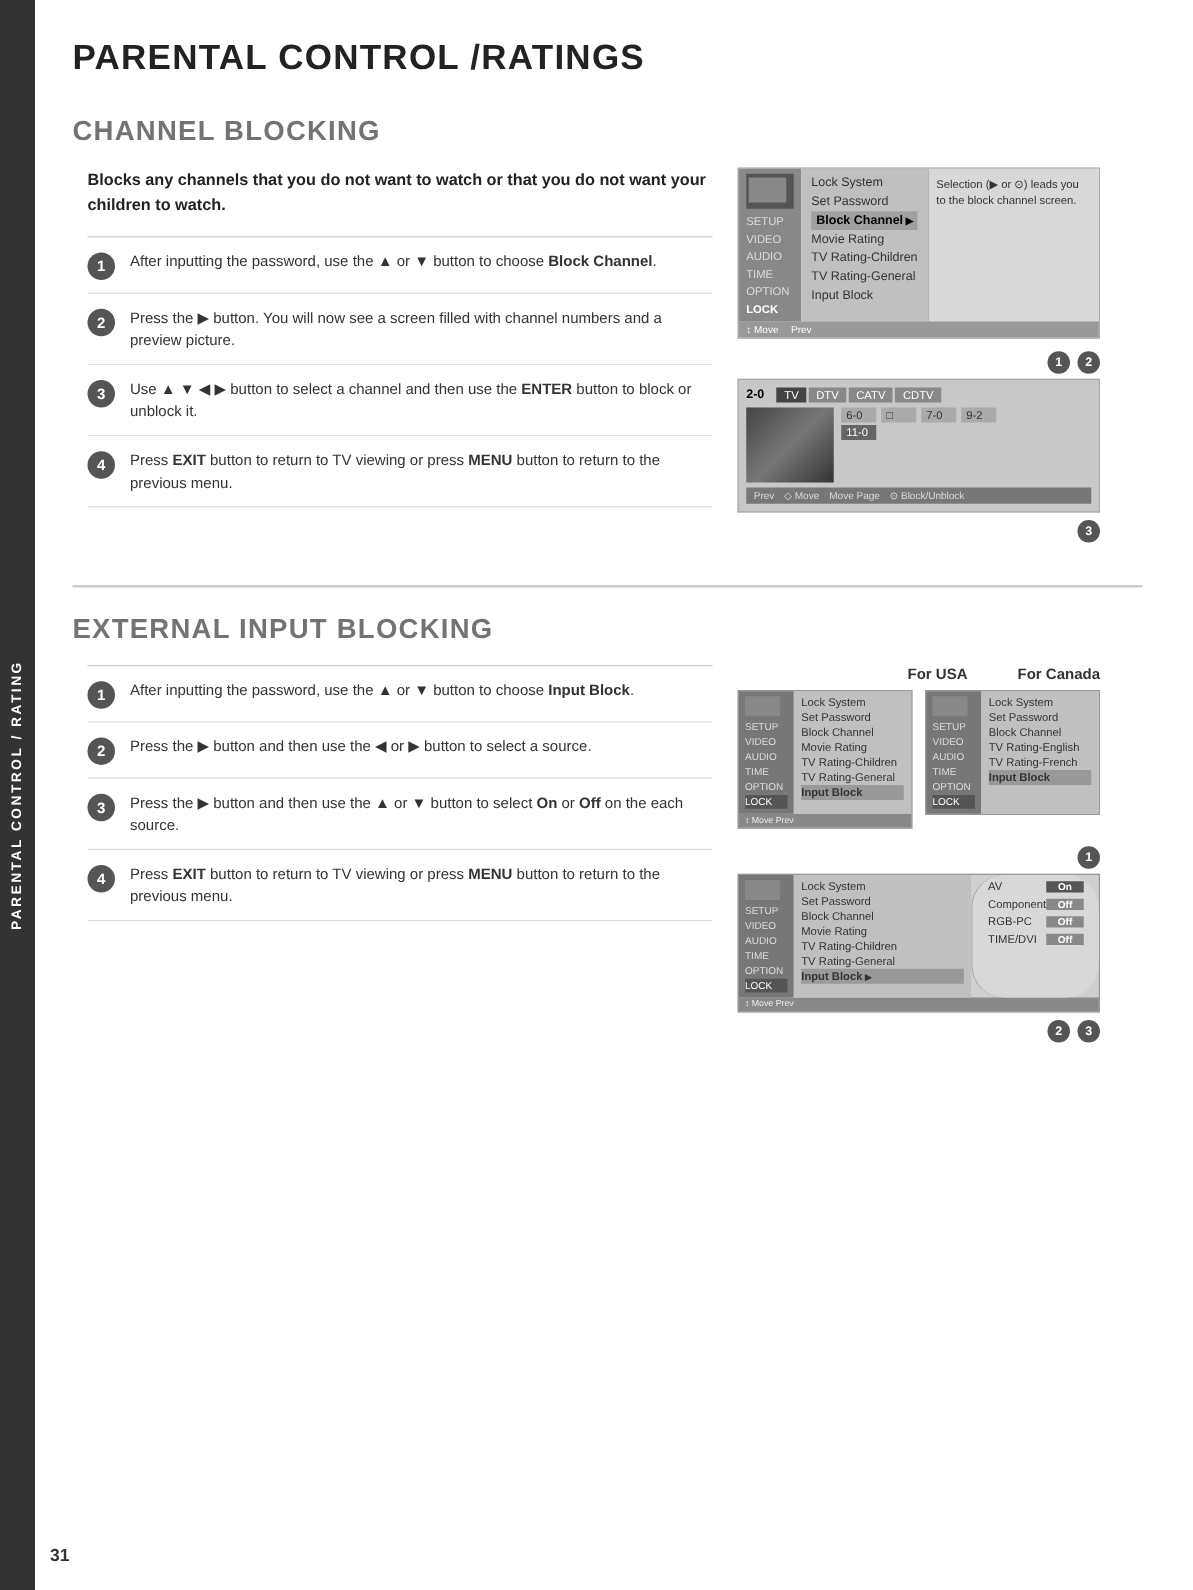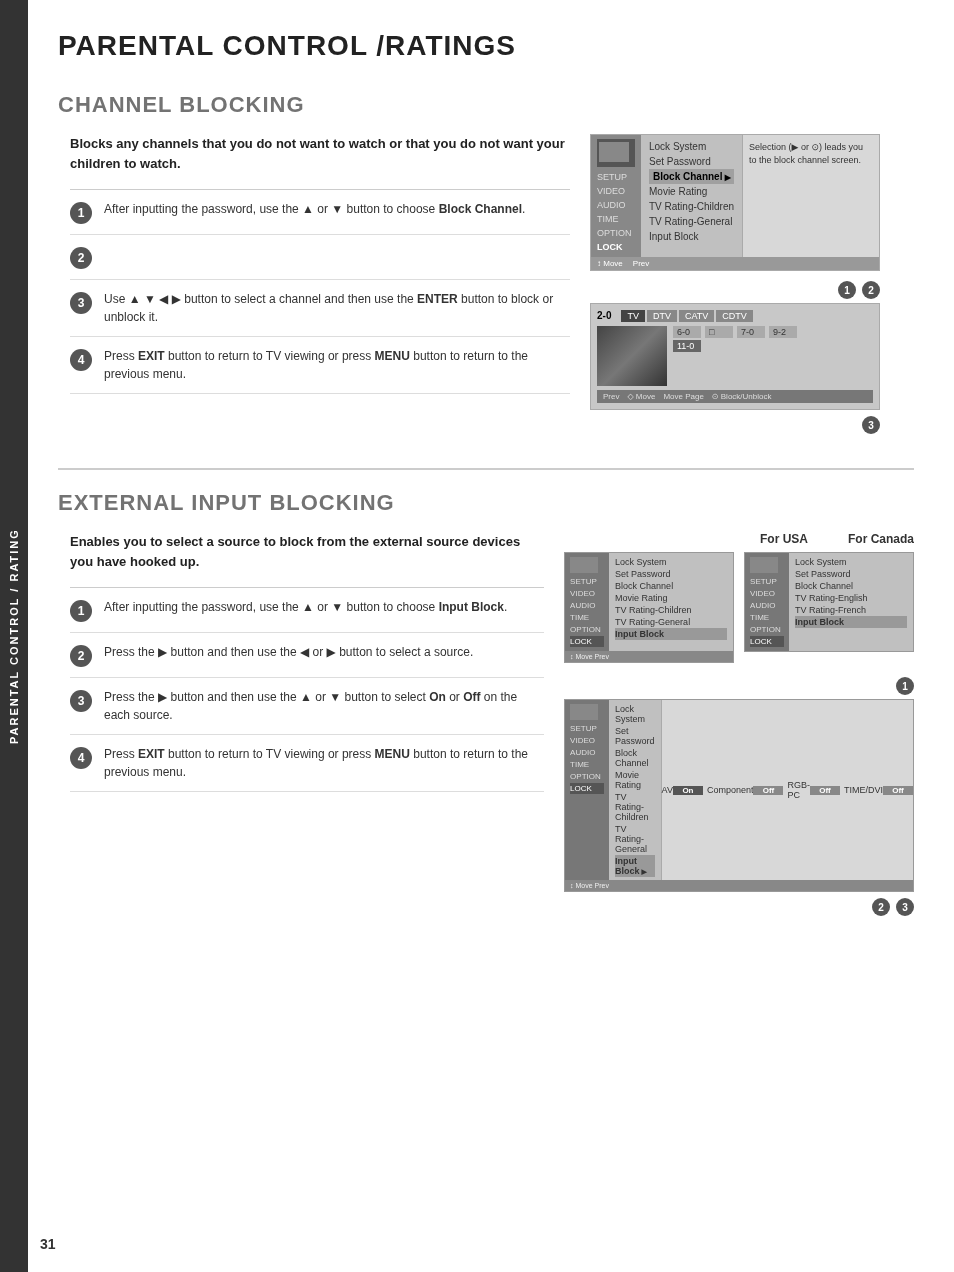--- a/index.html
+++ b/index.html
@@ -393,25 +393,26 @@
       background: #888;
       padding: 2px 5px;
       font-size: 7px;
       color: #eee;
     }
 
     
     .input-block-right {
       background: #d8d8d8;
       border-left: 1px solid #aaa;
-      padding: 4px 0;
+      padding: 4px 12px;
       min-width: 80px;
       display: flex;
-      flex-direction: row;
+      flex-direction: column;
       gap: 4px;
+      border-radius: 26px;
     }
 
     .input-source-row {
       display: flex;
       justify-content: space-between;
       align-items: center;
       font-size: 9px;
     }
 
     .input-source-name {
@@ -471,20 +472,23 @@
 
             <div class="step-item">
               <div class="step-number">1</div>
               <p class="step-text">
                 After inputting the password, use the ▲ or ▼ button to choose <b>Block Channel</b>.
               </p>
             </div>
 
             <div class="step-item">
               <div class="step-number">2</div>
+              <p class="step-text">
+                Press the ▶ button. You will now see a screen filled with channel numbers and a preview picture.
+              </p>
             </div>
 
             <div class="step-item">
               <div class="step-number">3</div>
               <p class="step-text">
                 Use ▲ ▼ ◀ ▶ button to select a channel and then use the <b>ENTER</b> button to block or unblock it.
               </p>
             </div>
 
             <div class="step-item">
@@ -580,21 +584,20 @@
     </div>
 
     <hr class="divider">
 
     <div class="section external-section">
       <h2 class="section-title">EXTERNAL INPUT BLOCKING</h2>
 
       <div class="section-row">
 
         <div class="section-left">
-          <p class="intro-text">Enables you to select a source to block from the external source devices you have hooked up.</p>
 
           <div class="steps-list">
 
             <div class="step-item">
               <div class="step-number">1</div>
               <p class="step-text">
                 After inputting the password, use the ▲ or ▼ button to choose <b>Input Block</b>.
               </p>
             </div>
 

